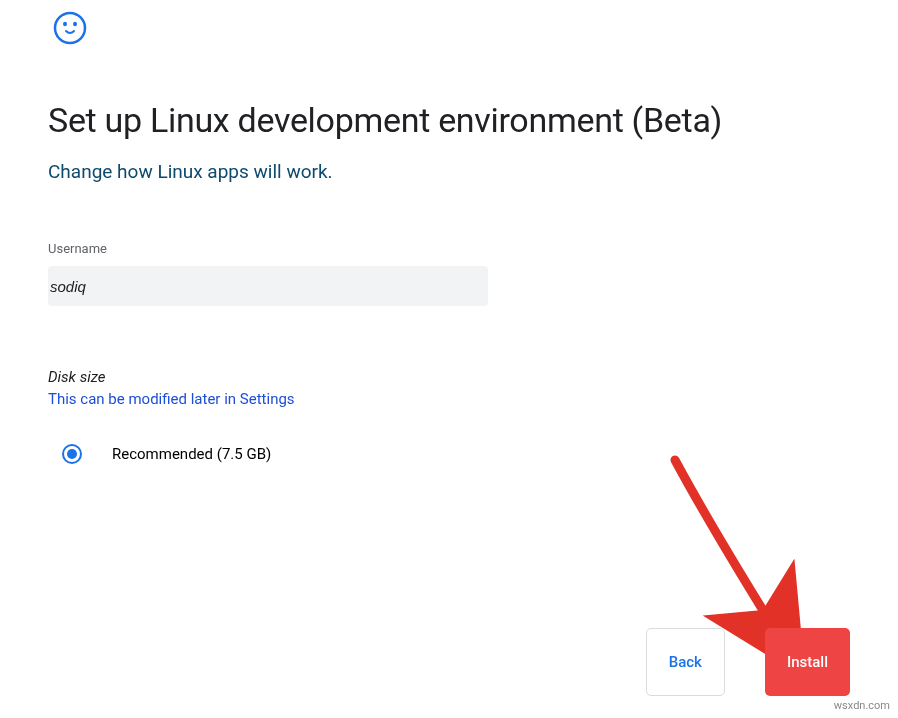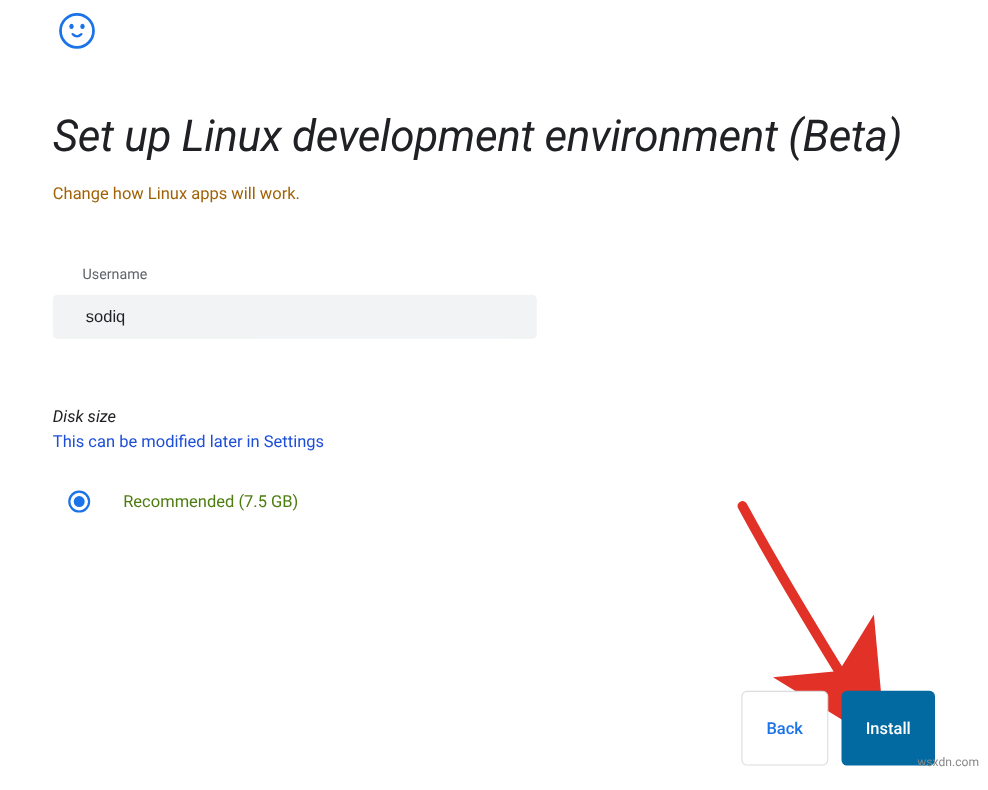--- a/index.html
+++ b/index.html
@@ -14,50 +14,49 @@
       height: 718px;
       position: relative;
       padding: 10px 48px 0 48px;
     }
     .logo {
       margin-bottom: 50px;
       margin-top: 0px;
       margin-left: 4px;
     }
     .page-title {
-      font-size: 40px;
+      font-size: 34px;
       font-weight: 400;
       color: #202124;
       margin-bottom: 20px;
       letter-spacing: -0.3px;
-      font-style: italic;
     }
     .page-subtitle {
-      font-size: 15px;
-      color: #a16207;
+      font-size: 19px;
+      color: #0c4a6e;
       margin-bottom: 58px;
     }
     .field-label {
       font-size: 13px;
       color: #5f6368;
       margin-bottom: 10px;
       display: block;
-      margin-left: 27px;
     }
     .text-input {
       width: 440px;
       height: 40px;
       background: #f1f3f4;
       border: none;
       border-radius: 4px;
-      padding: 0 30px;
+      padding: 0 2px;
       font-size: 15px;
       color: #202124;
       outline: none;
       margin-bottom: 62px;
+      font-style: italic;
     }
     .section-title {
       font-size: 15px;
       color: #202124;
       margin-bottom: 4px;
       font-style: italic;
     }
     .section-subtitle {
       font-size: 15px;
       color: #1d4ed8;
@@ -92,21 +91,21 @@
       width: 10px;
       height: 10px;
       border-radius: 50%;
       background: #1a73e8;
     }
     .radio-button.unselected {
       border: 2px solid #5f6368;
     }
     .radio-label {
       font-size: 15px;
-      color: #4d7c0f;
+      color: #000000;
     }
     .button-row {
       position: absolute;
       bottom: 22px;
       right: 48px;
       display: flex;
       gap: 12px;
     }
     .btn {
       padding: 24px 22px;
@@ -115,33 +114,34 @@
       font-weight: 500;
       cursor: pointer;
       font-family: inherit;
     }
     .btn-secondary {
       background: #ffffff;
       color: #1a73e8;
       border: 1px solid #dadce0;
     }
     .btn-primary {
-      background: #0369a1;
+      background: #ef4444;
       color: #ffffff;
       border: none;
+      margin-left: 28px;
     }
     .arrow-annotation {
       position: absolute;
       top: 455px;
       left: 640px;
       pointer-events: none;
     }
     .watermark {
       position: absolute;
-      bottom: 19px;
+      bottom: 6px;
       right: 8px;
       font-size: 11px;
       color: #888;
     }
   </style>
 </head>
 <body>
 
 
 

